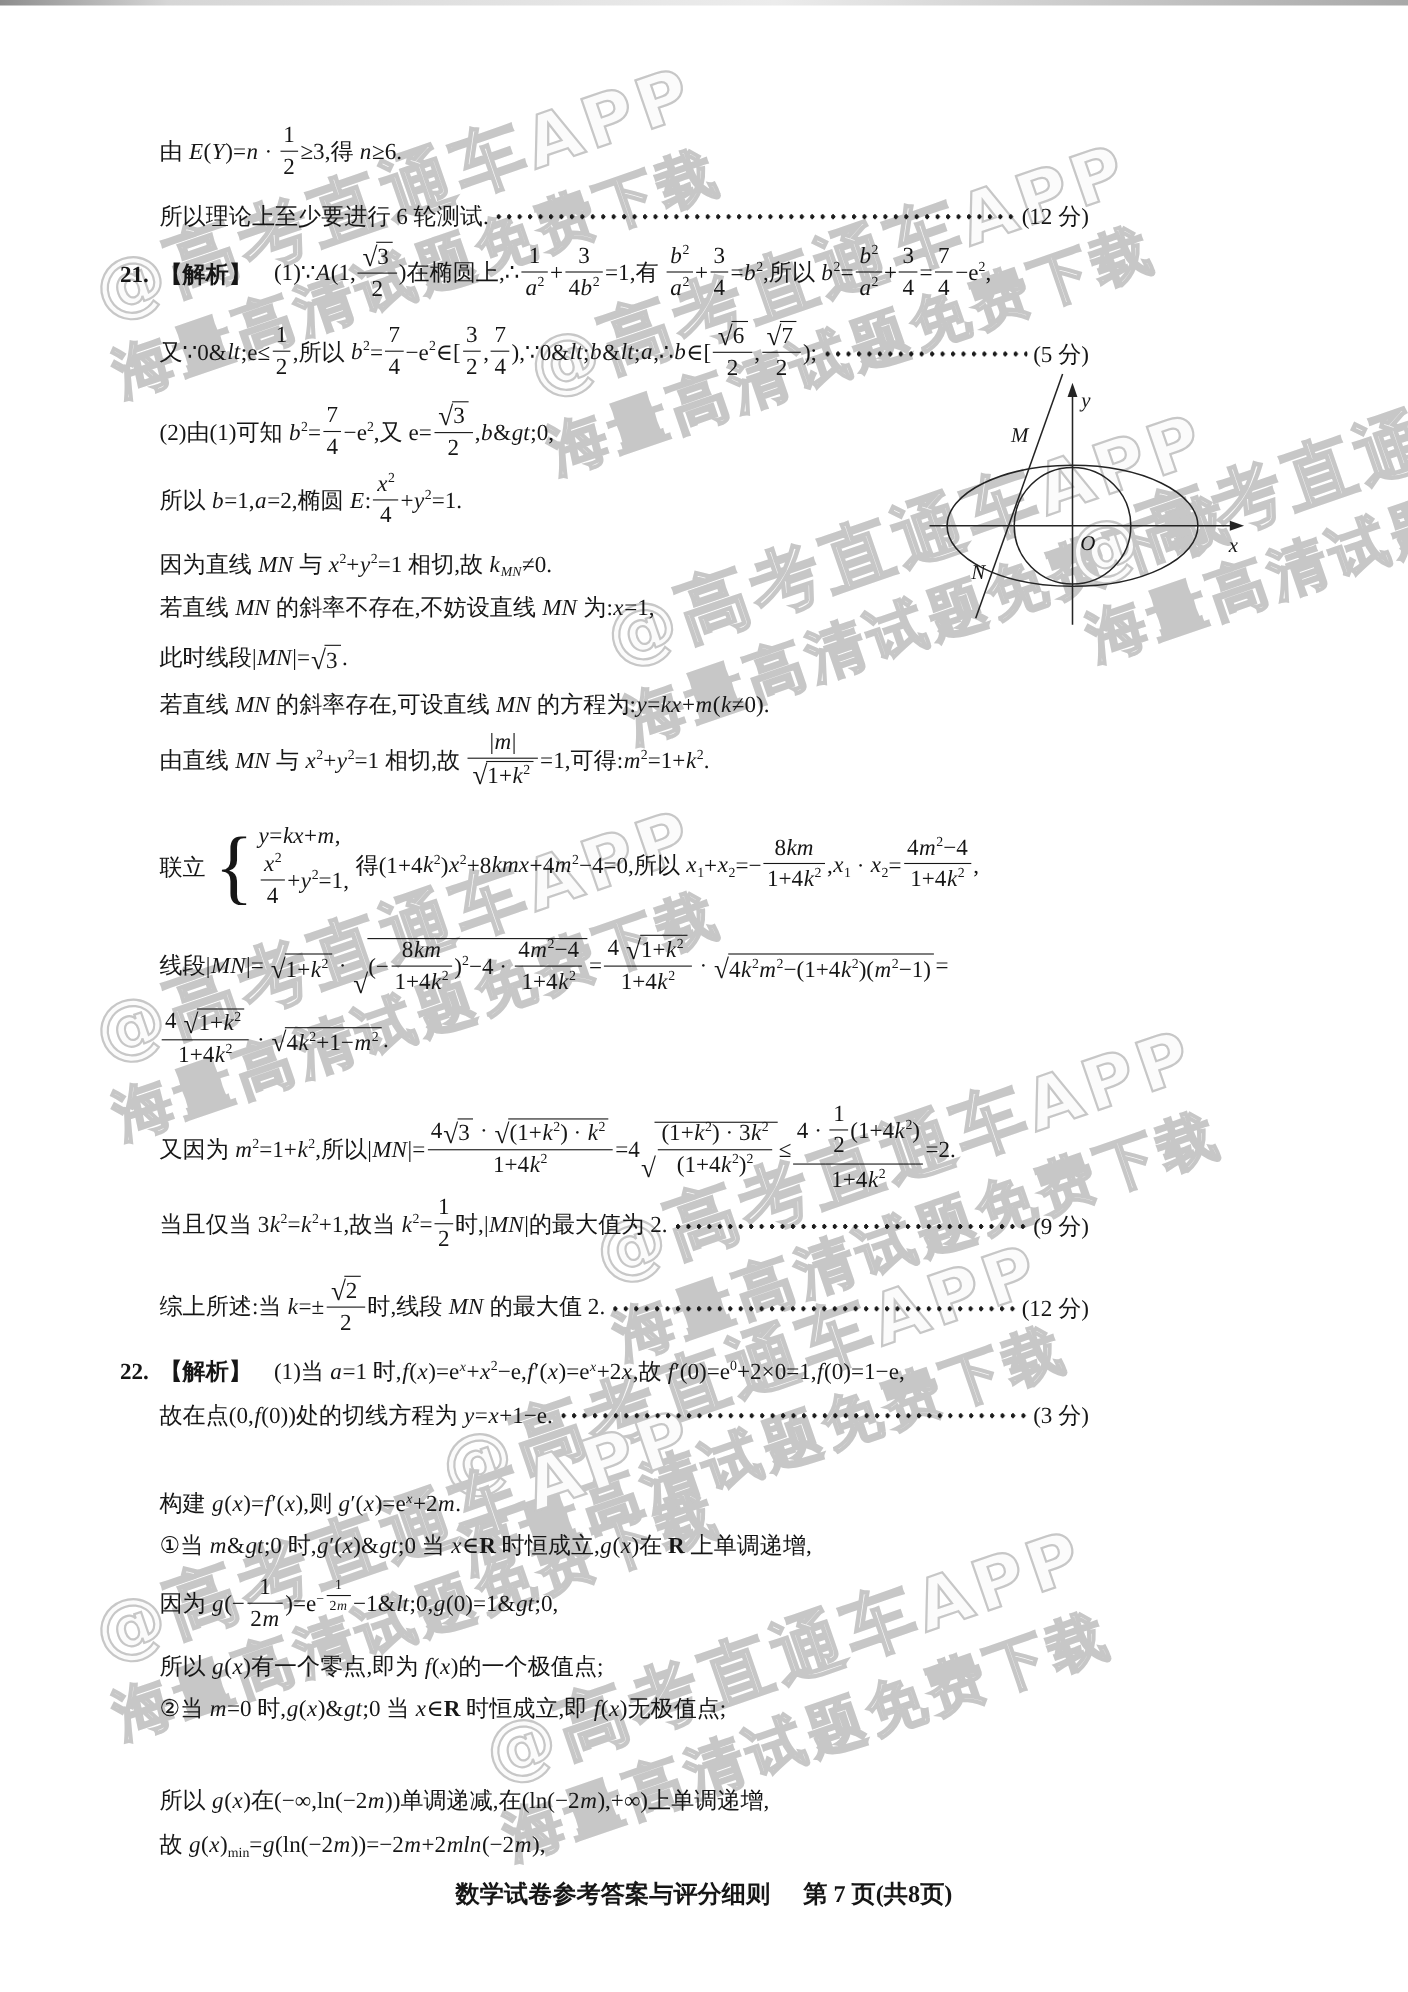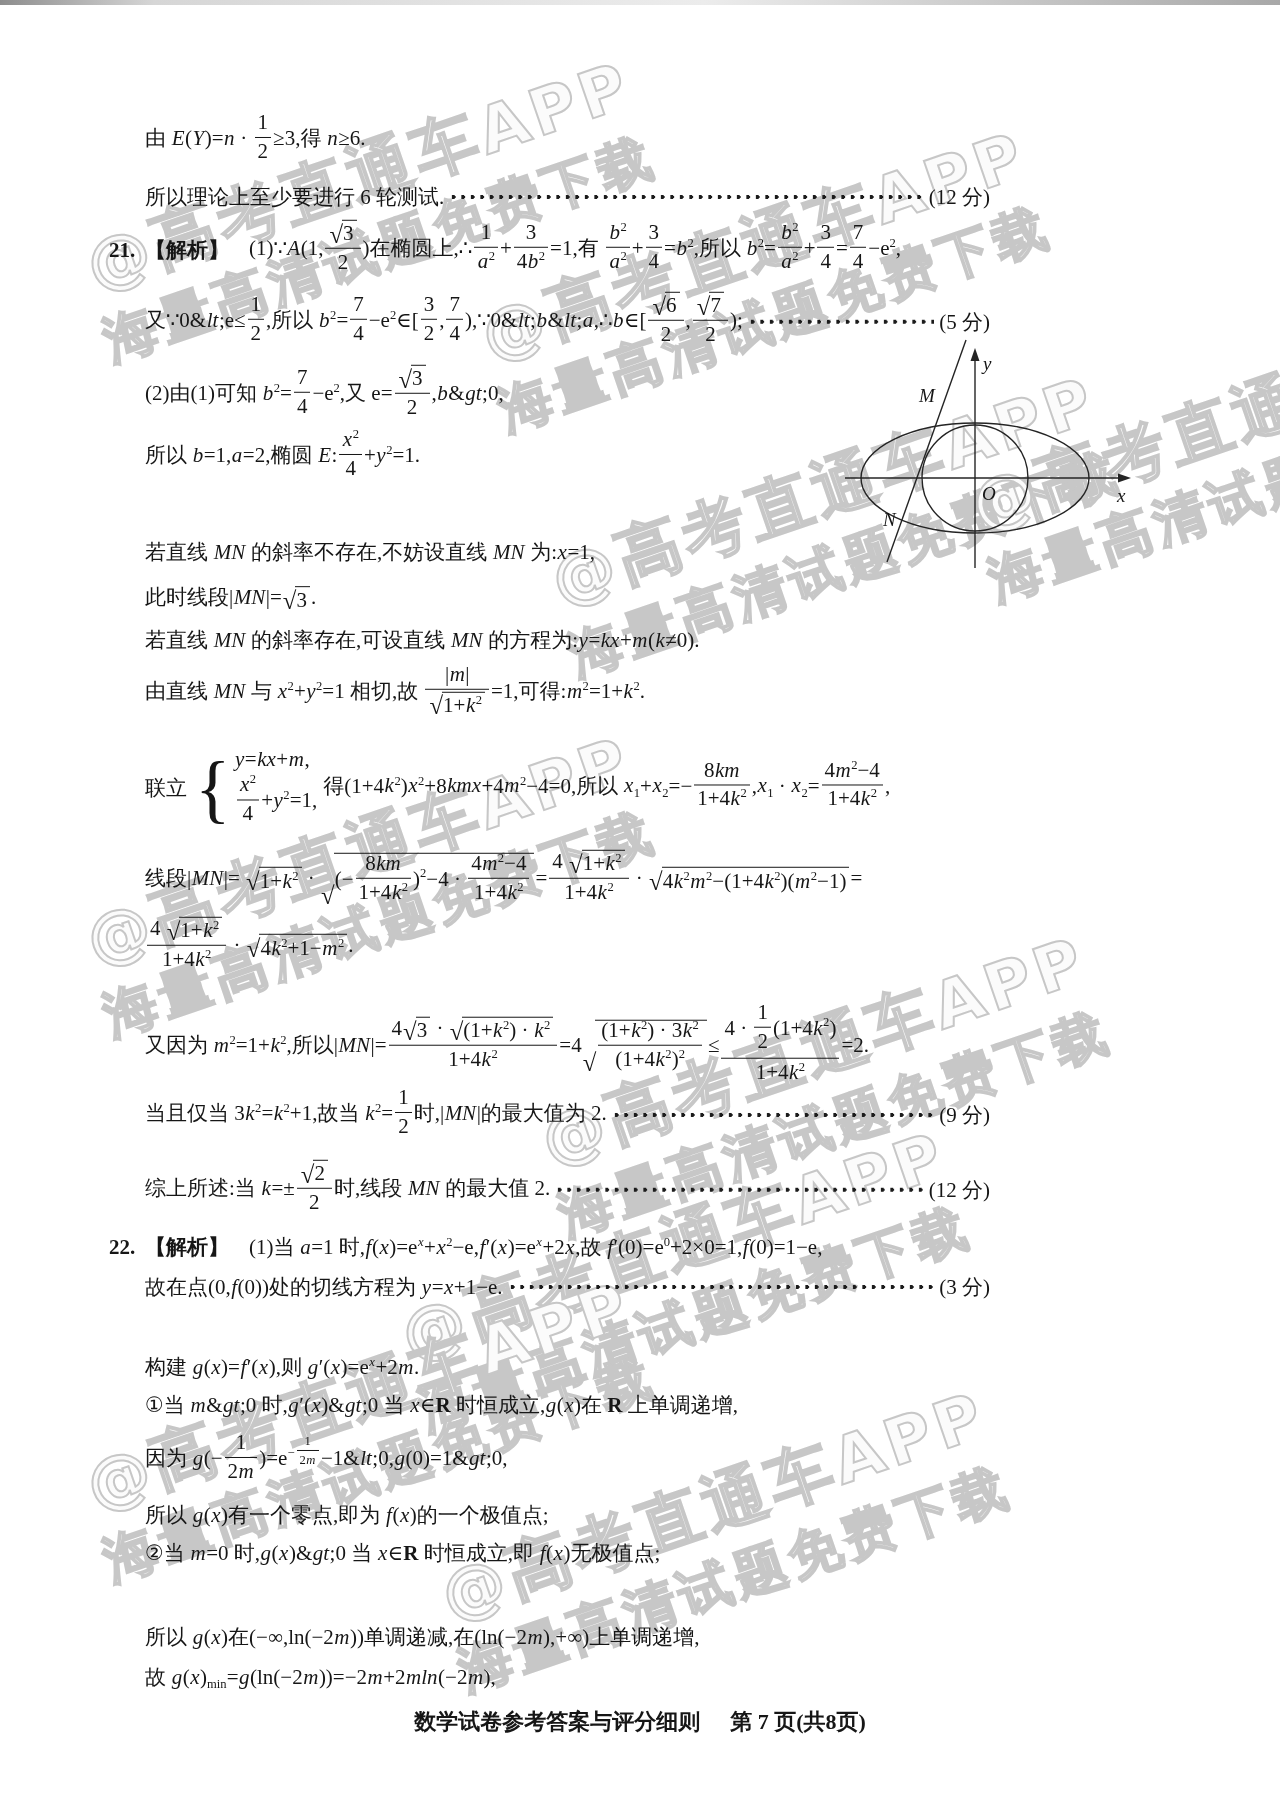--- a/index.html
+++ b/index.html
@@ -132,20 +132,23 @@
   </div>
   <div class="line" style="top:395px">
     <span class="mx">(2)由(1)可知 <i>b</i><sup>2</sup>=<span class="fr"><span class="fn">7</span><span class="fd">4</span></span>−<span class="rm">e</span><sup>2</sup>,又 <span class="rm">e</span>=<span class="fr"><span class="fn"><span class="sq">
               <span class="rt">√</span>
               <span class="ov">3</span>
             </span></span><span class="fd">2</span></span>,<i>b</i>&amp;<i>gt</i>;0,</span>
   </div>
   <div class="line" style="top:457px">
     <span class="mx">所以 <i>b</i>=1,<i>a</i>=2,椭圆 <i>E</i>:<span class="fr"><span class="fn"><i>x</i><sup>2</sup></span><span class="fd">4</span></span>+<i>y</i><sup>2</sup>=1.</span>
   </div>
+  <div class="line" style="top:513px">
+    <span class="mx">因为直线 <i>MN</i> 与 <i>x</i><sup>2</sup>+<i>y</i><sup>2</sup>=1 相切,故 <i>k</i><sub><i>MN</i></sub>≠0.</span>
+  </div>
   <div class="line" style="top:552px">
     <span class="mx">若直线 <i>MN</i> 的斜率不存在,不妨设直线 <i>MN</i> 为:<i>x</i>=1,</span>
   </div>
   <div class="line" style="top:598px">
     <span class="mx">此时线段|<i>MN</i>|=<span class="sq">
           <span class="rt">√</span>
           <span class="ov">3</span>
         </span>.</span>
   </div>
   <div class="line" style="top:640px">

